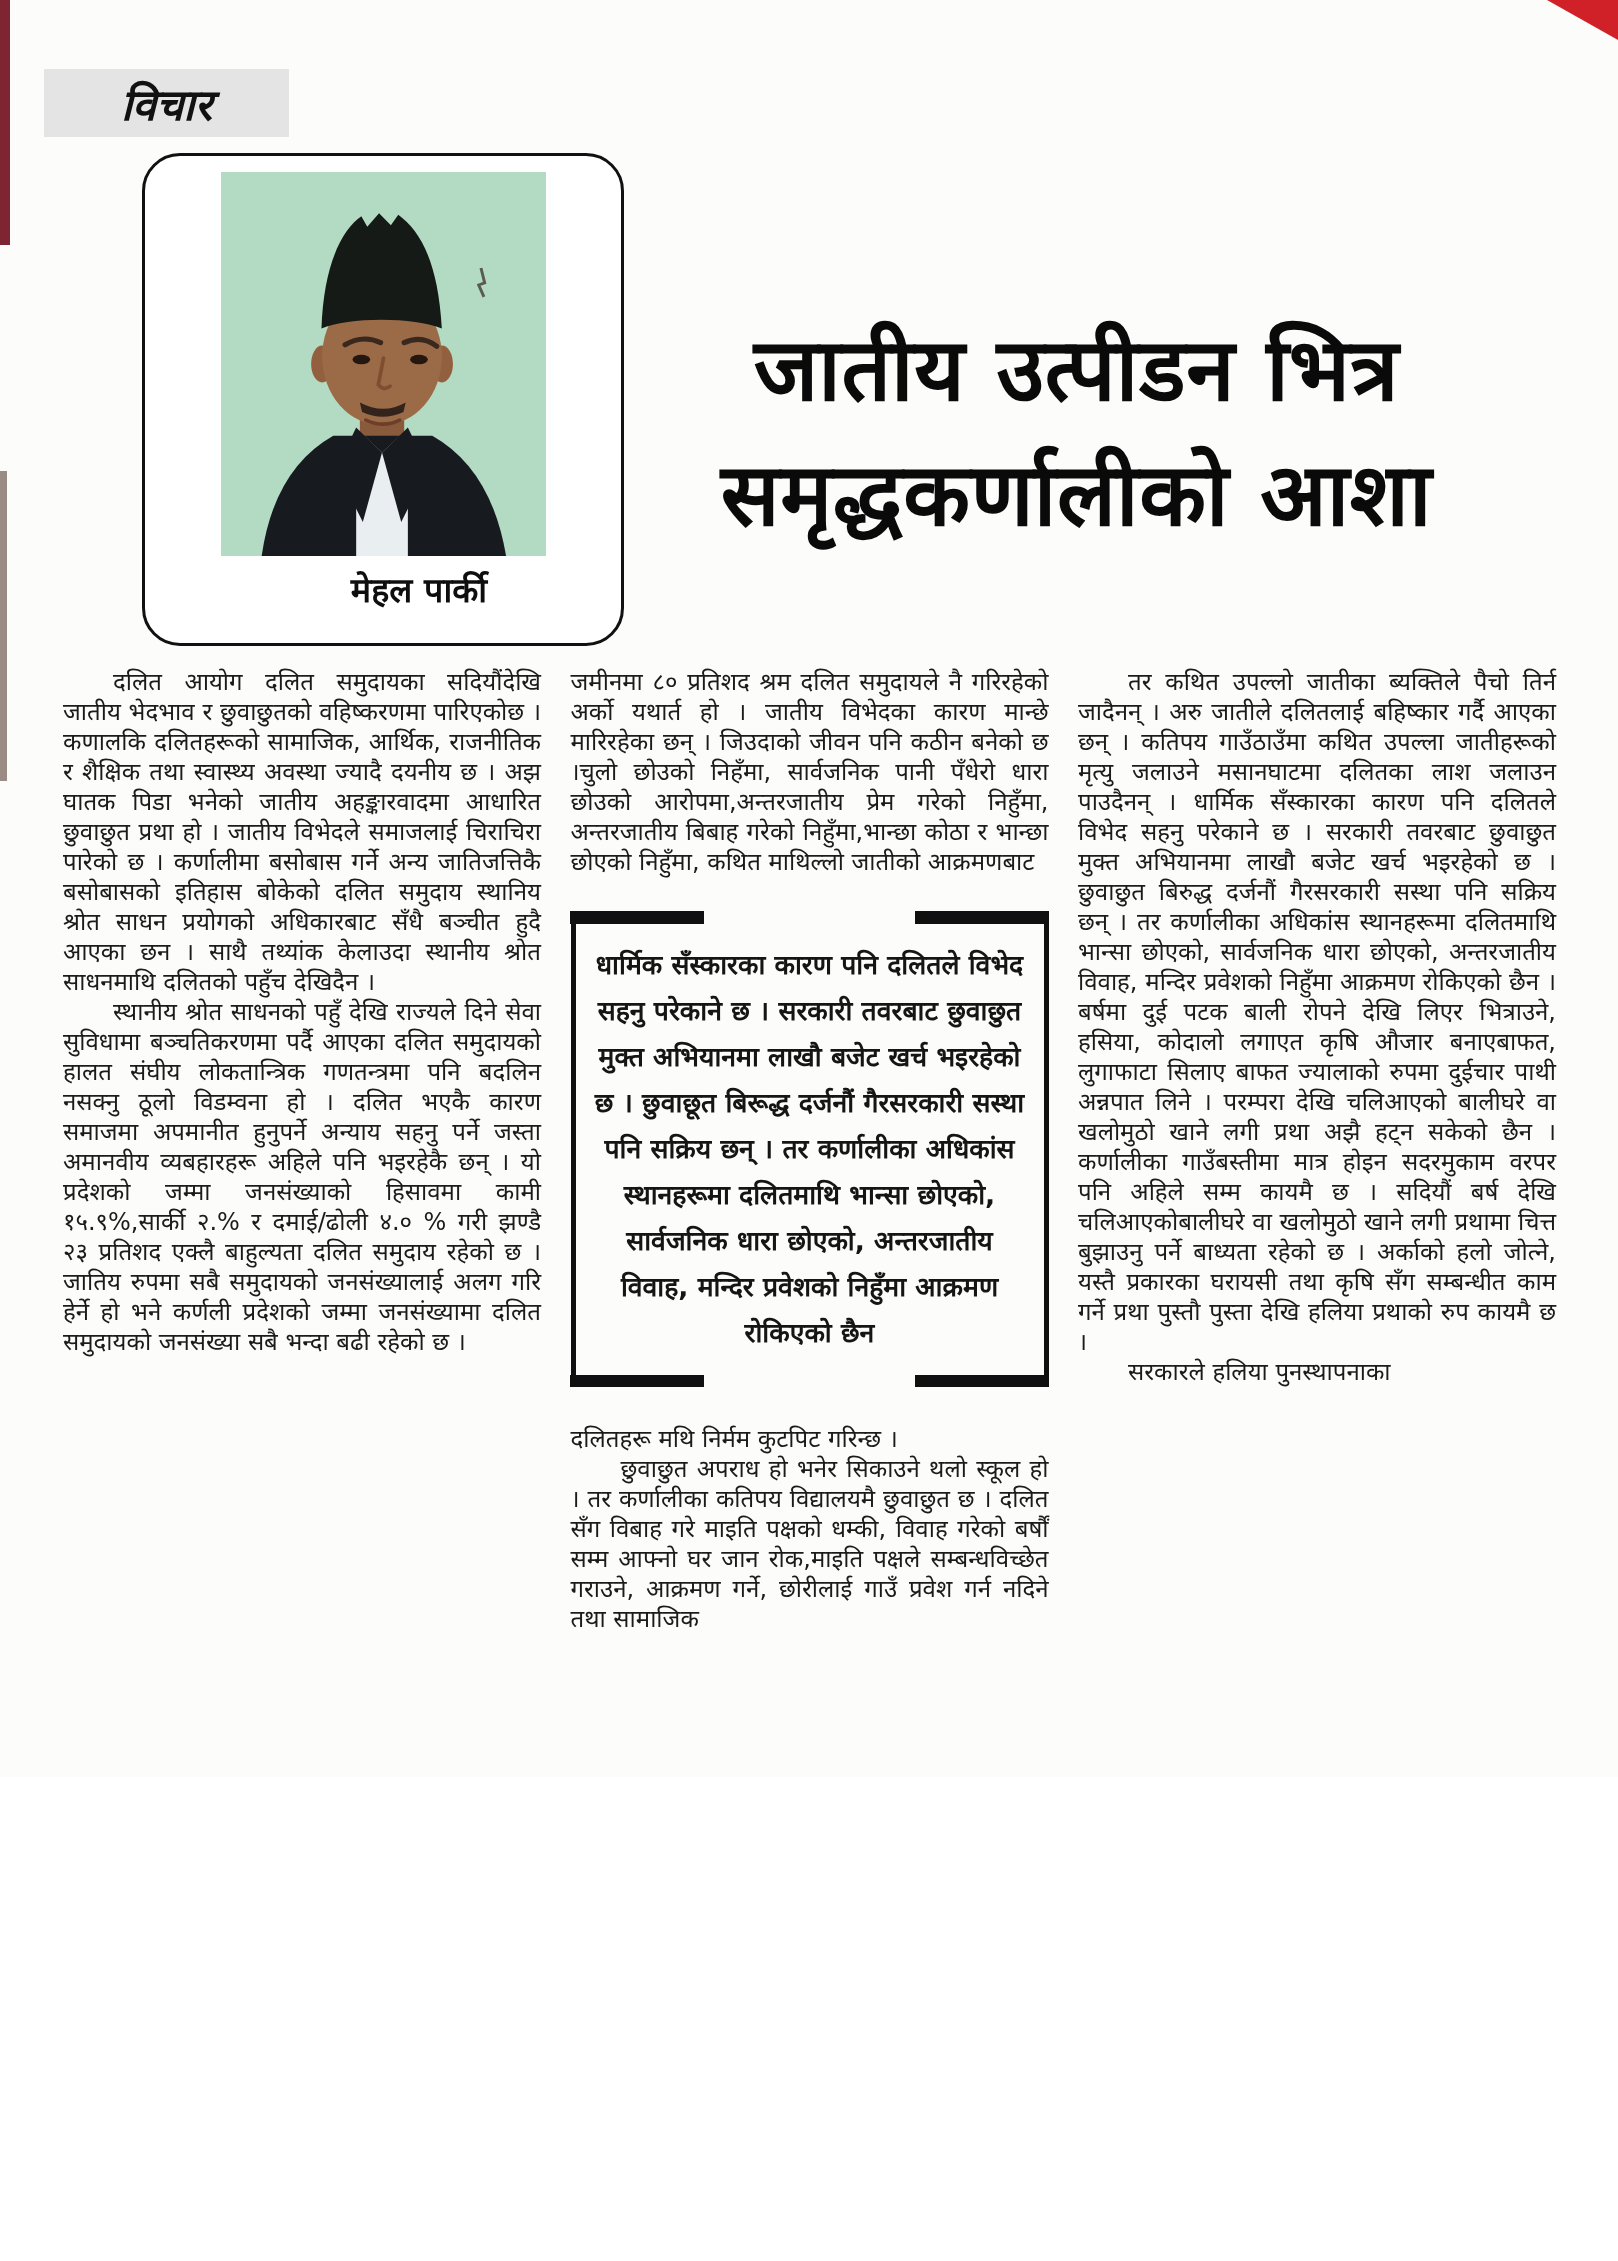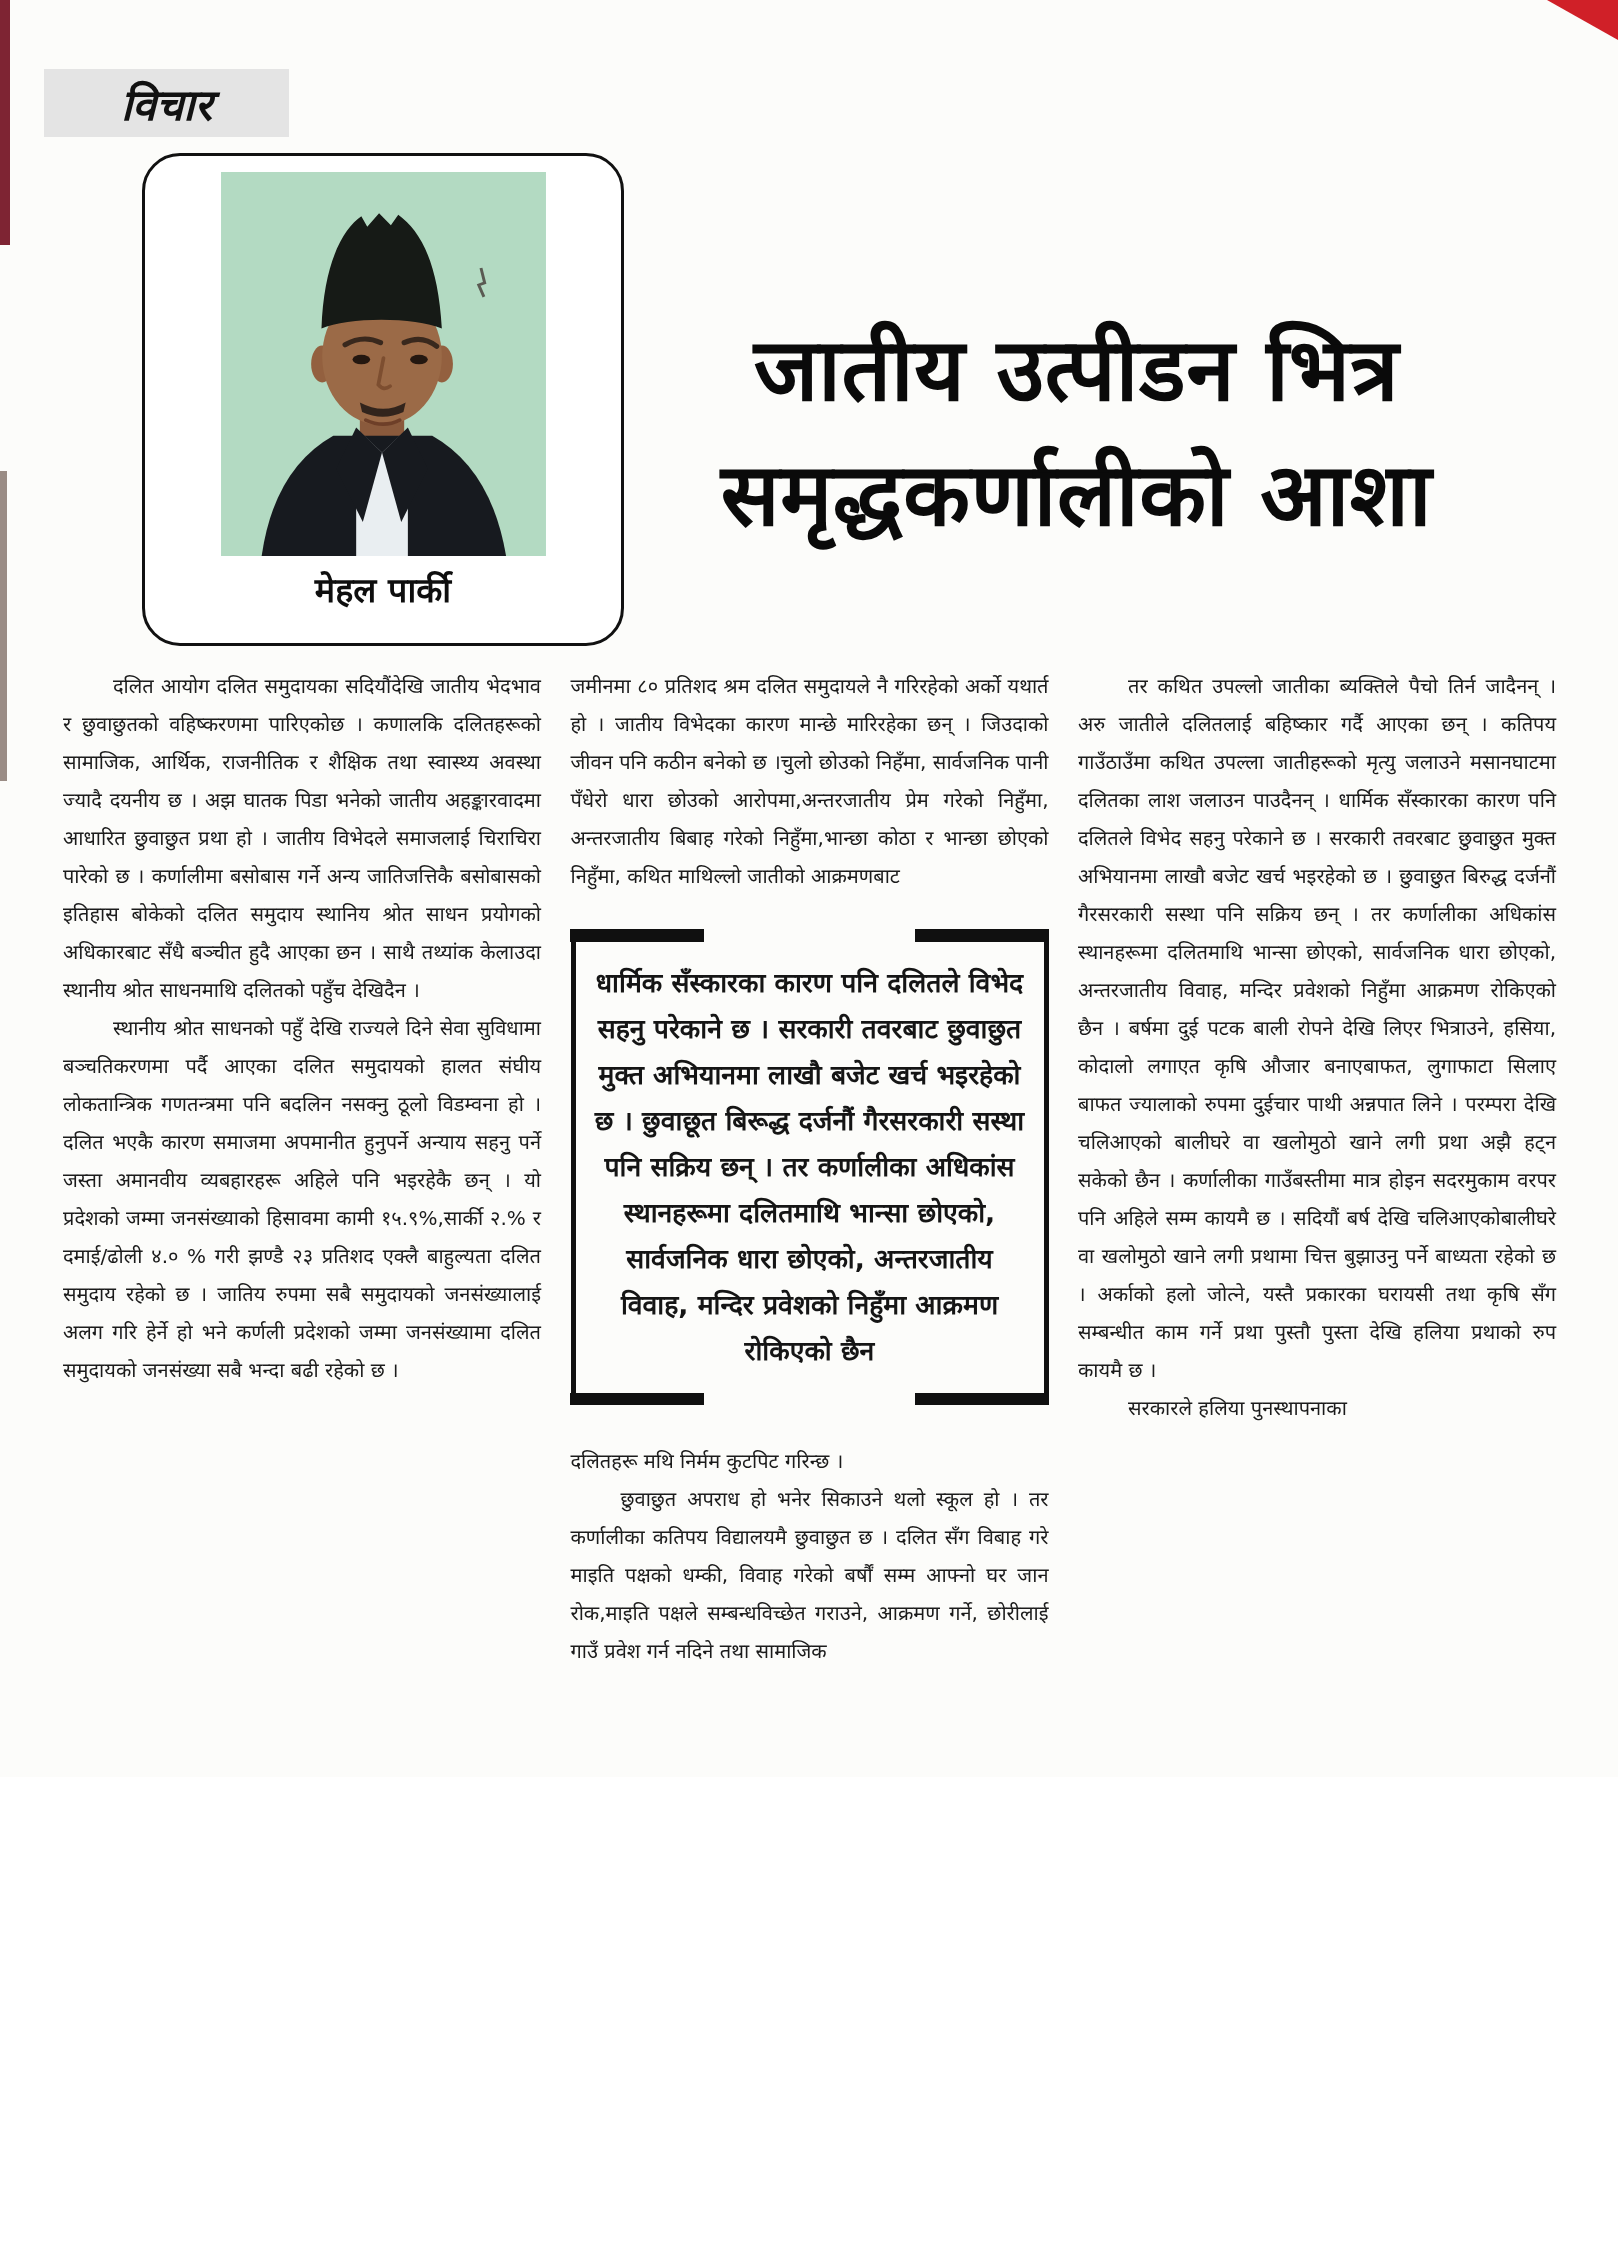--- a/index.html
+++ b/index.html
@@ -14,28 +14,28 @@
     clip-path:polygon(0 0,100% 0,100% 100%);}
   
   .kicker{position:absolute;left:44px;top:69px;width:245px;height:68px;background:#e4e4e4;
     display:flex;align-items:center;justify-content:center;font-size:43px;font-weight:700;
     font-style:italic;color:#111;}
   
   .photo-card{position:absolute;left:142px;top:153px;width:476px;height:487px;
     border:3px solid #111;border-radius:38px;background:#fff;}
   .photo-wrap{position:absolute;left:76px;top:16px;width:325px;height:384px;overflow:hidden;}
   .caption{position:absolute;left:0;top:410px;width:100%;text-align:center;
-    font-size:34px;font-weight:700;color:#0e0e0e;}
+    font-size:34px;font-weight:700;color:#0e0e0e;padding-left:36px;}
   
   .headline{position:absolute;left:615px;top:308px;width:923px;text-align:center;
     font-weight:700;font-size:87px;line-height:125px;color:#0a0a0a;letter-spacing:0.7px;}
   
   .cols{position:absolute;left:63px;top:667px;width:1494px;display:flex;gap:29.5px;}
   .col{width:478px;}
-  .body-par{margin:0;text-align:justify;font-size:20px;line-height:38px;color:#1b1b1b;}
+  .body-par{margin:0;text-align:justify;font-size:24px;line-height:30px;color:#1b1b1b;}
   .body-par.indent{text-indent:50px;}
   
   .quote-box{position:relative;margin:34px 0 37px;border-left:5.2px solid #101010;
     border-right:5.2px solid #101010;padding:31px 19px;}
   .quote-text{margin:0;text-align:center;font-size:26.6px;line-height:46px;font-weight:700;color:#151515;}
   .qcorner{position:absolute;width:134px;height:12.5px;background:#101010;}
   .q-tl{top:0;left:-5.2px;} .q-tr{top:0;right:-5.2px;}
   .q-bl{bottom:0;left:-5.2px;} .q-br{bottom:0;right:-5.2px;}
   
   .footer-line{position:absolute;left:63px;top:2204px;width:1494px;height:2.2px;background:#1a1a1a;}

